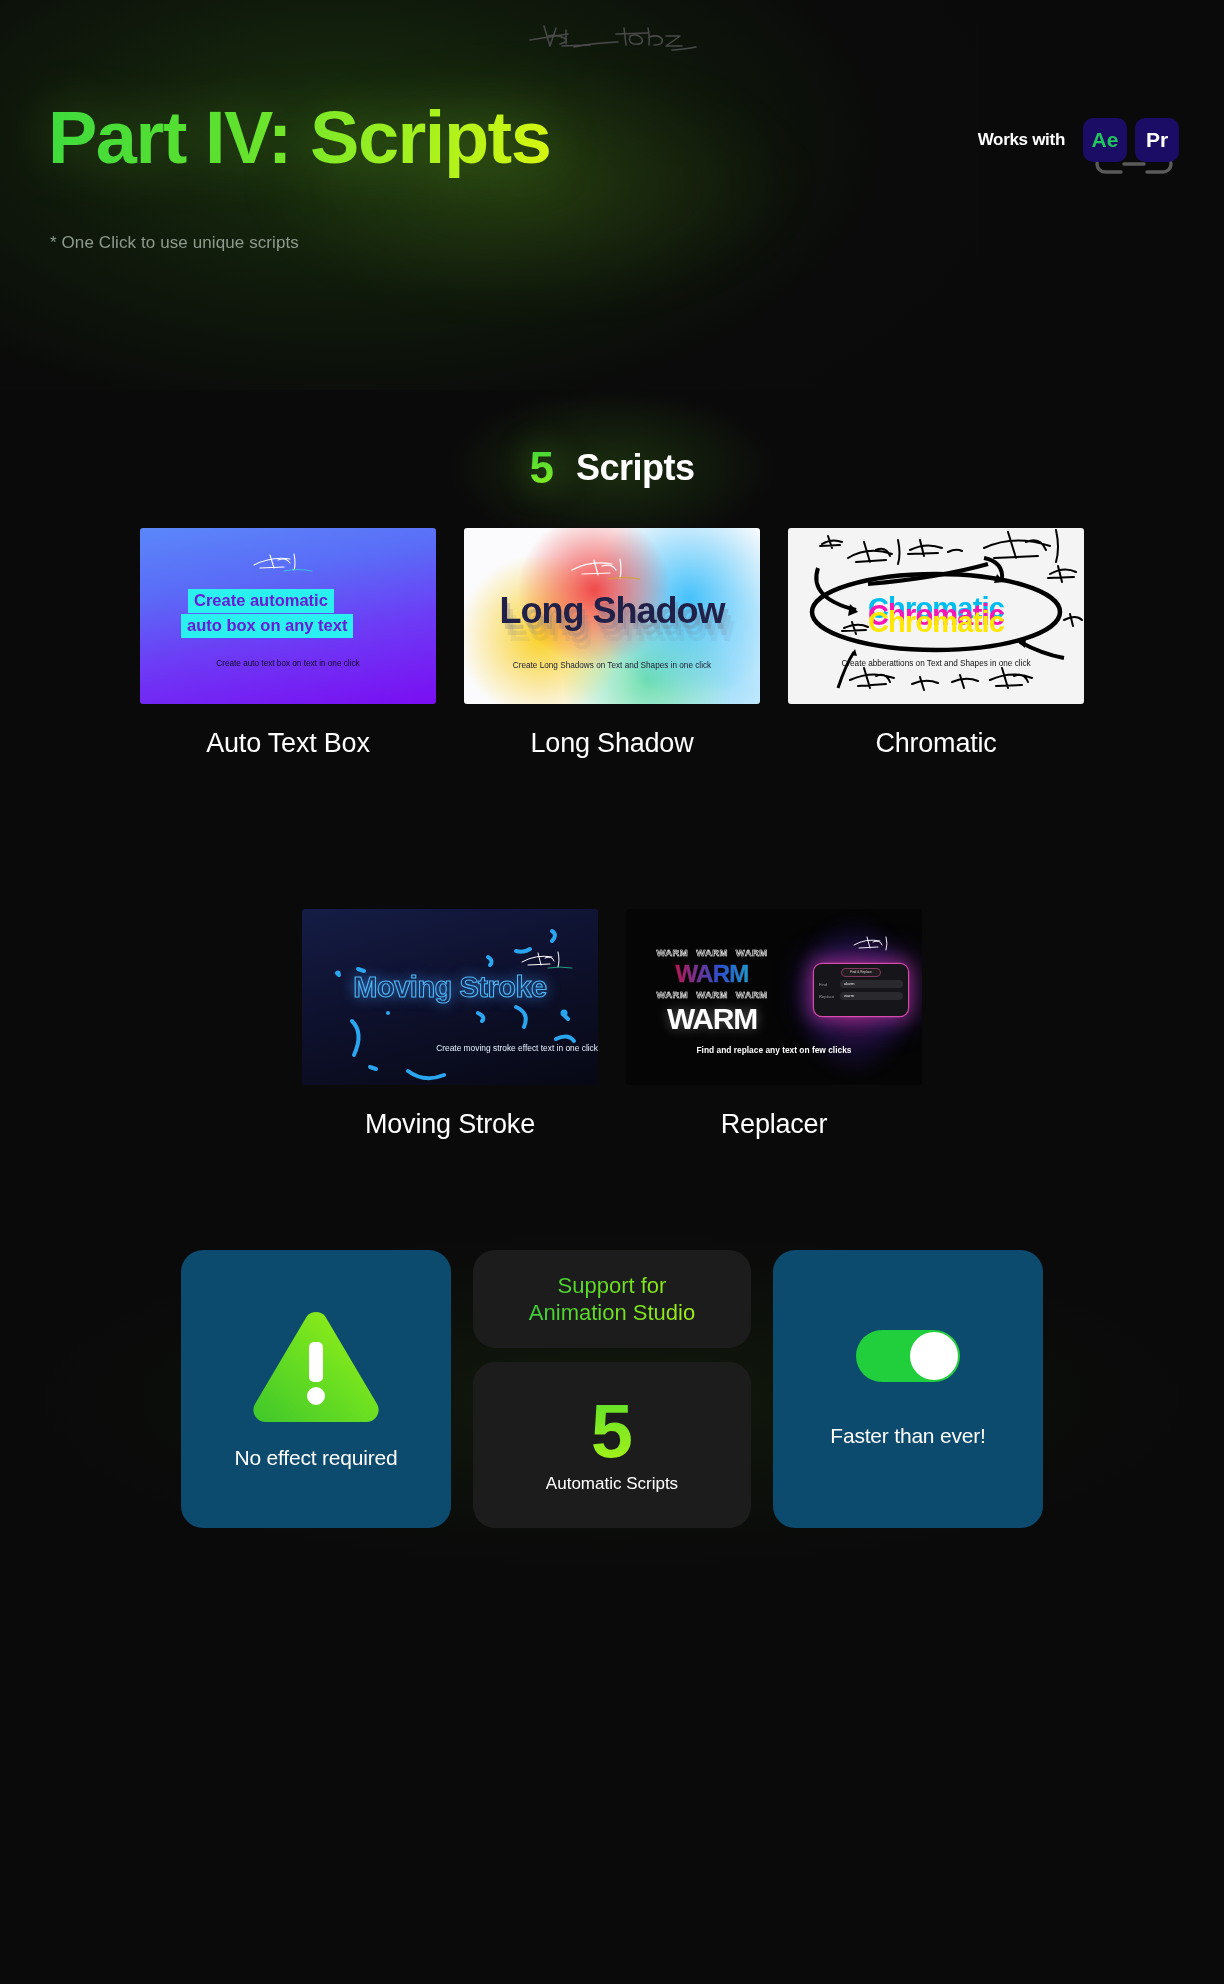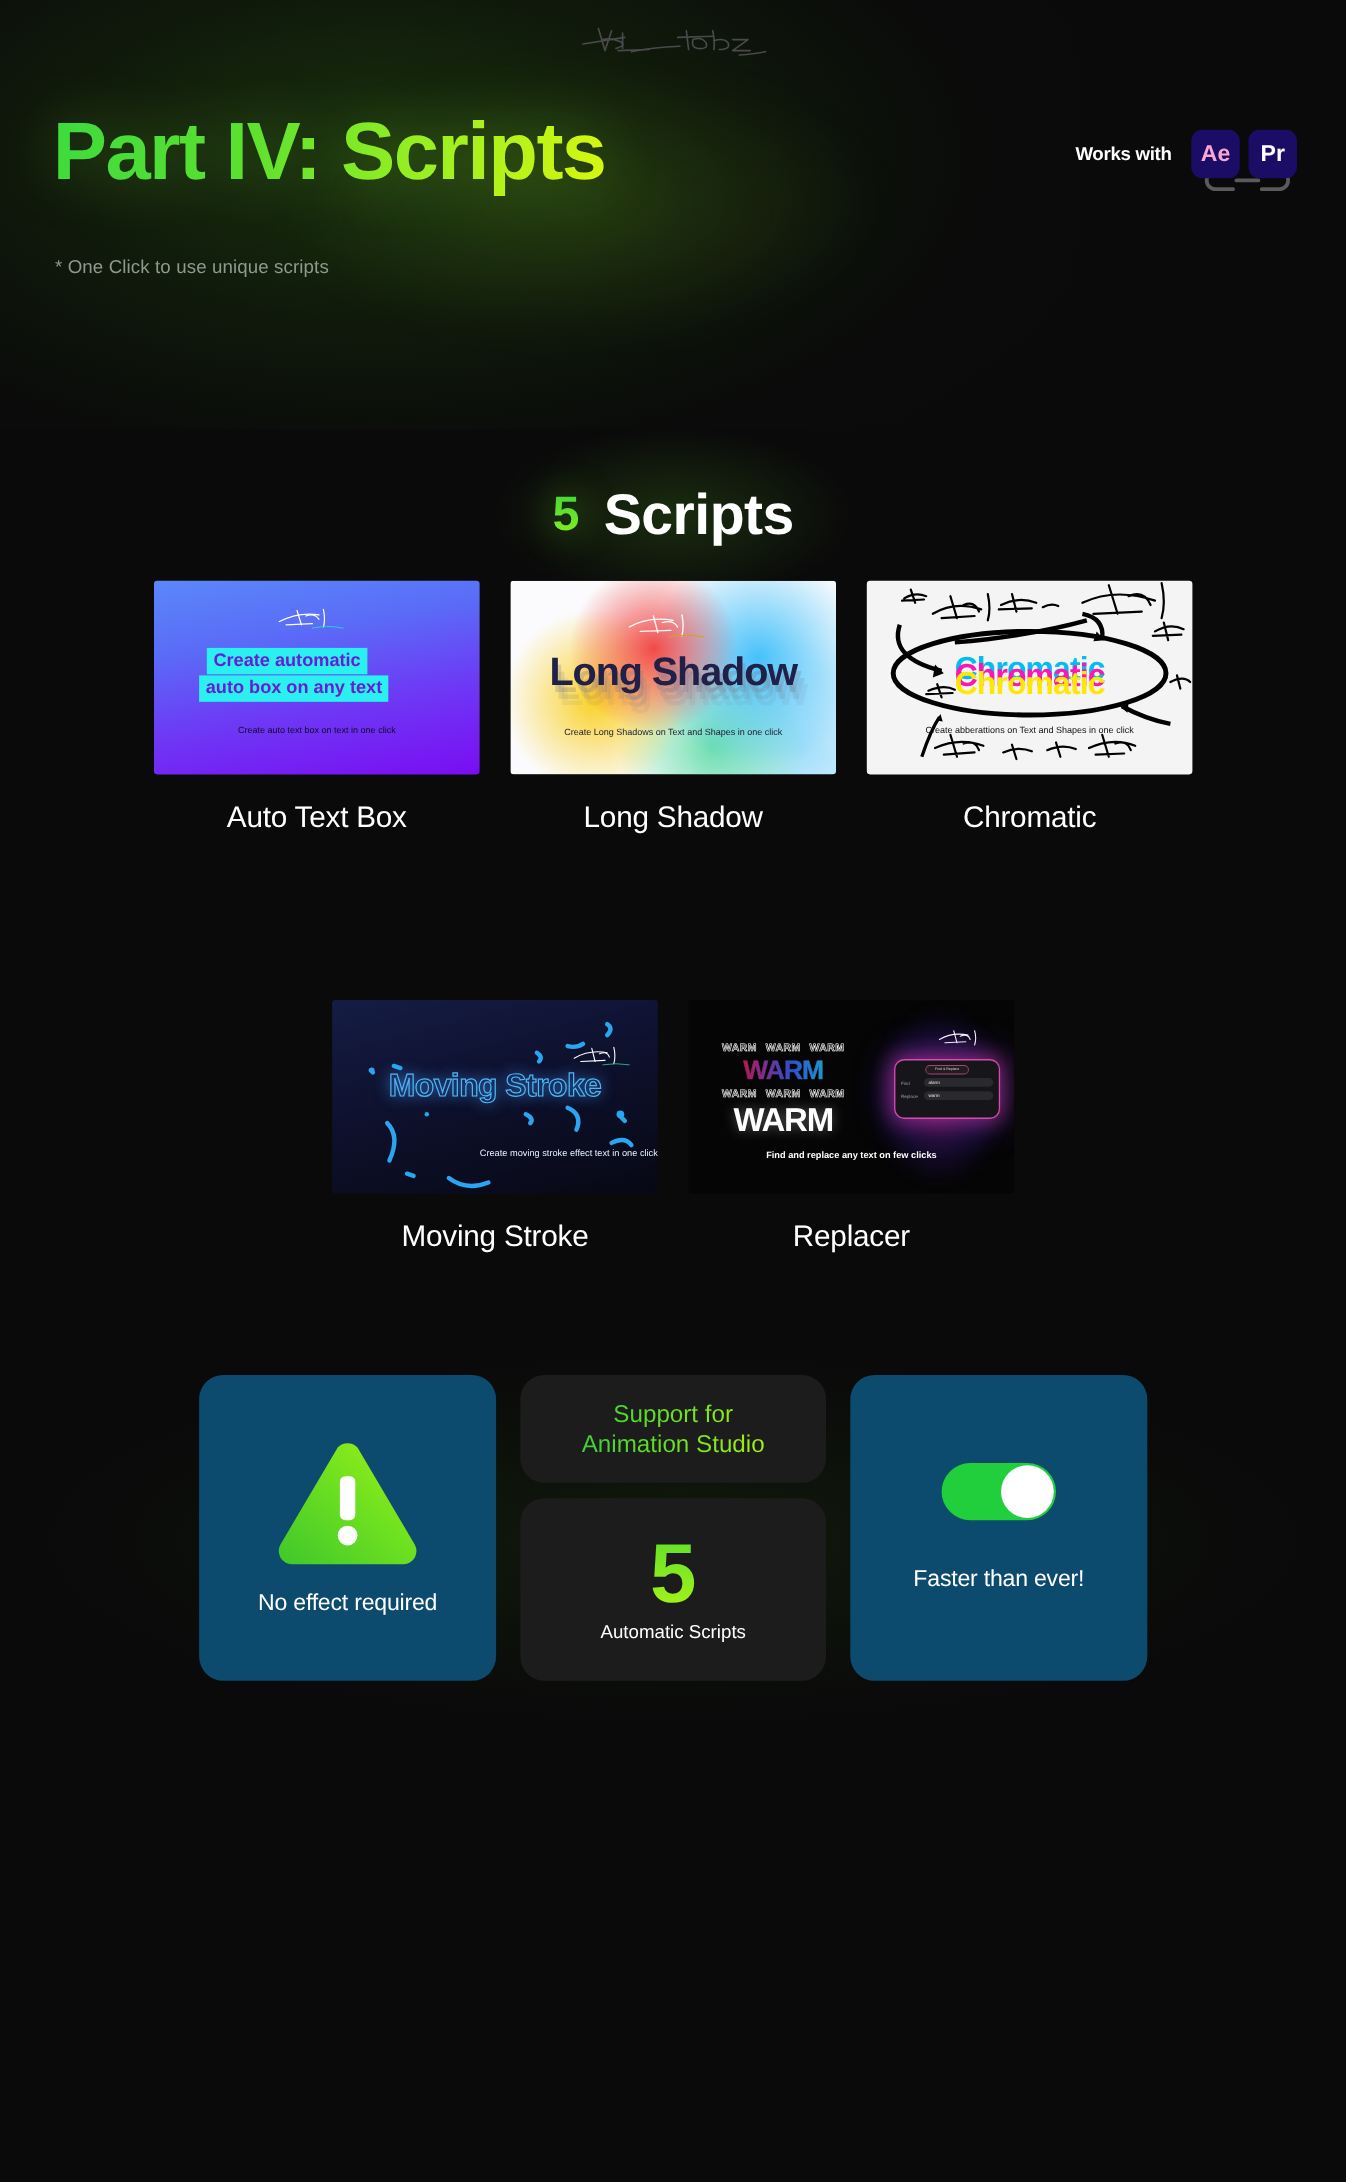--- a/index.html
+++ b/index.html
@@ -67,21 +67,21 @@
     pointer-events:none;
   }
   .badge {
     width:44px; height:44px;
     border-radius:10px;
     background:#1b0d66;
     display:flex; align-items:center; justify-content:center;
     font-size:21px; font-weight:700;
     position:relative; z-index:2;
   }
-  .badge.ae { color:#f9a8d4; }
+  .badge.ae { color:#22c55e; }
   .badge.pr { color:#ffffff; }
 
   .hero-sub {
     position:absolute;
     left:50px; top:233px;
     font-size:17px;
     color:#8e9a8e;
     letter-spacing:0.1px;
   }
 
@@ -99,21 +99,21 @@
     background:radial-gradient(ellipse at center, rgba(110,225,40,0.16) 0%, rgba(0,0,0,0) 70%);
     pointer-events:none;
   }
   .count-num {
     font-size:44px; font-weight:bold;
     background:linear-gradient(180deg,#3bd43b,#8ef01e);
     -webkit-background-clip:text; background-clip:text; color:transparent;
     position:relative; z-index:2;
     filter:drop-shadow(0 0 16px rgba(120,230,40,0.5));
   }
-  .count-word { font-size:52px; font-weight:bold; color:#fff; position:relative; z-index:2; letter-spacing:-0.5px; }
+  .count-word { font-size:36px; font-weight:bold; color:#fff; position:relative; z-index:2; letter-spacing:-0.5px; }
 
   
   .grid-row {
     display:flex; justify-content:center; gap:28px;
     padding:0 30px;
   }
   .grid-row.second { margin-top:150px; }
   .thumb-item { width:296px; }
   .thumb {
     width:296px; height:176px;

